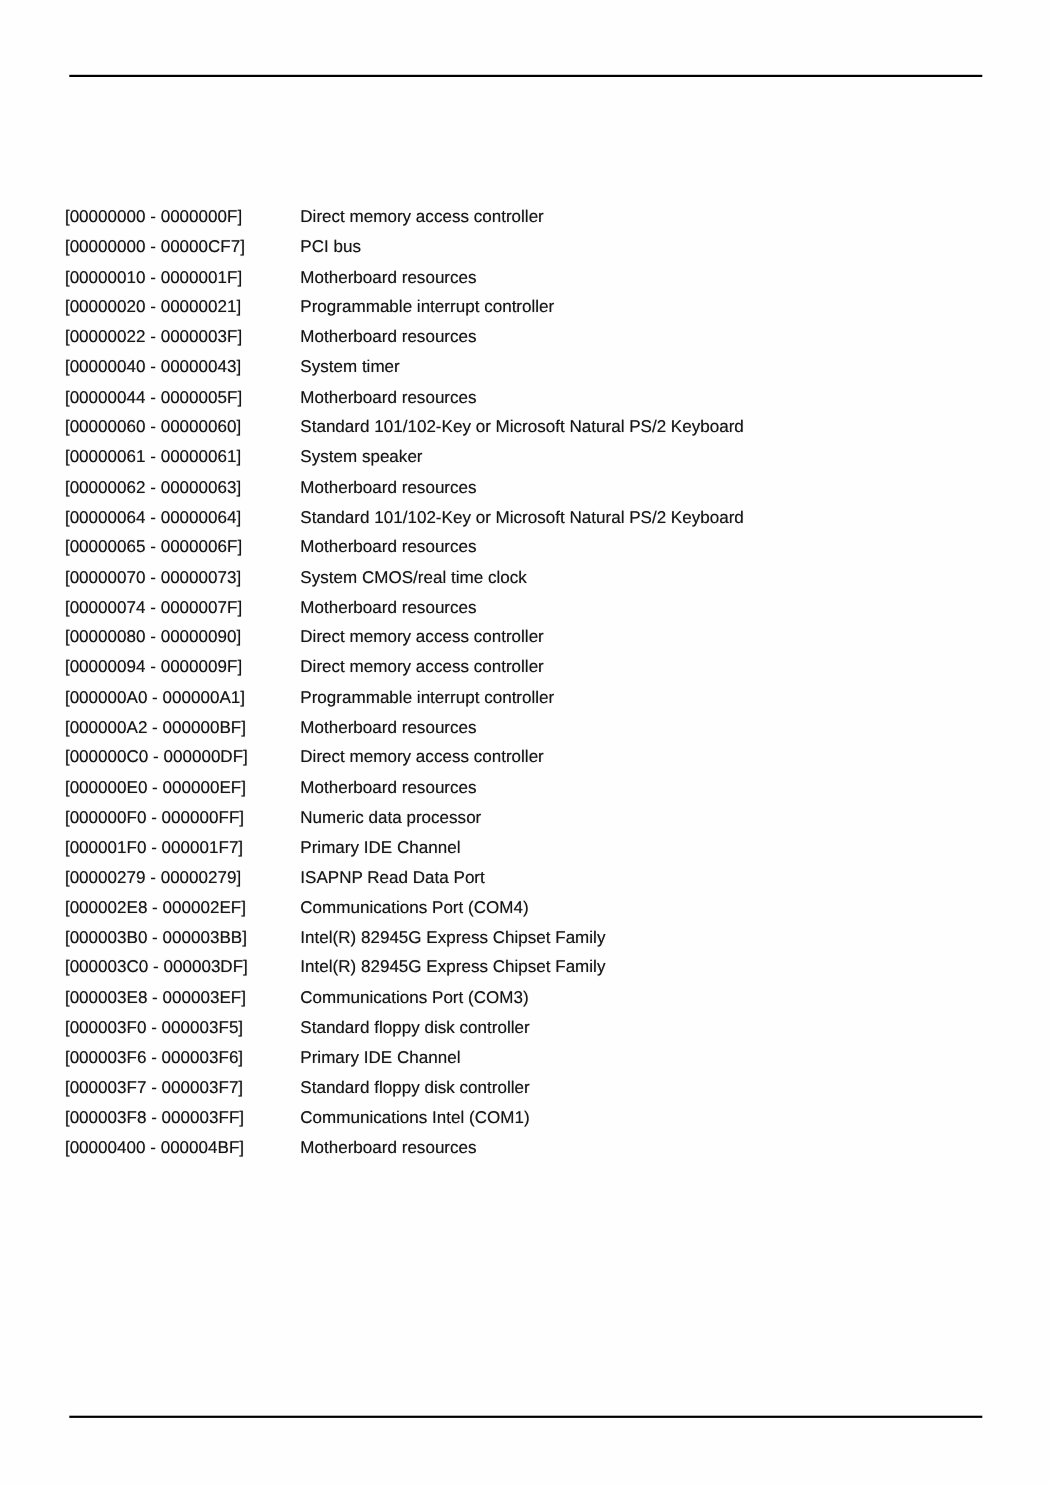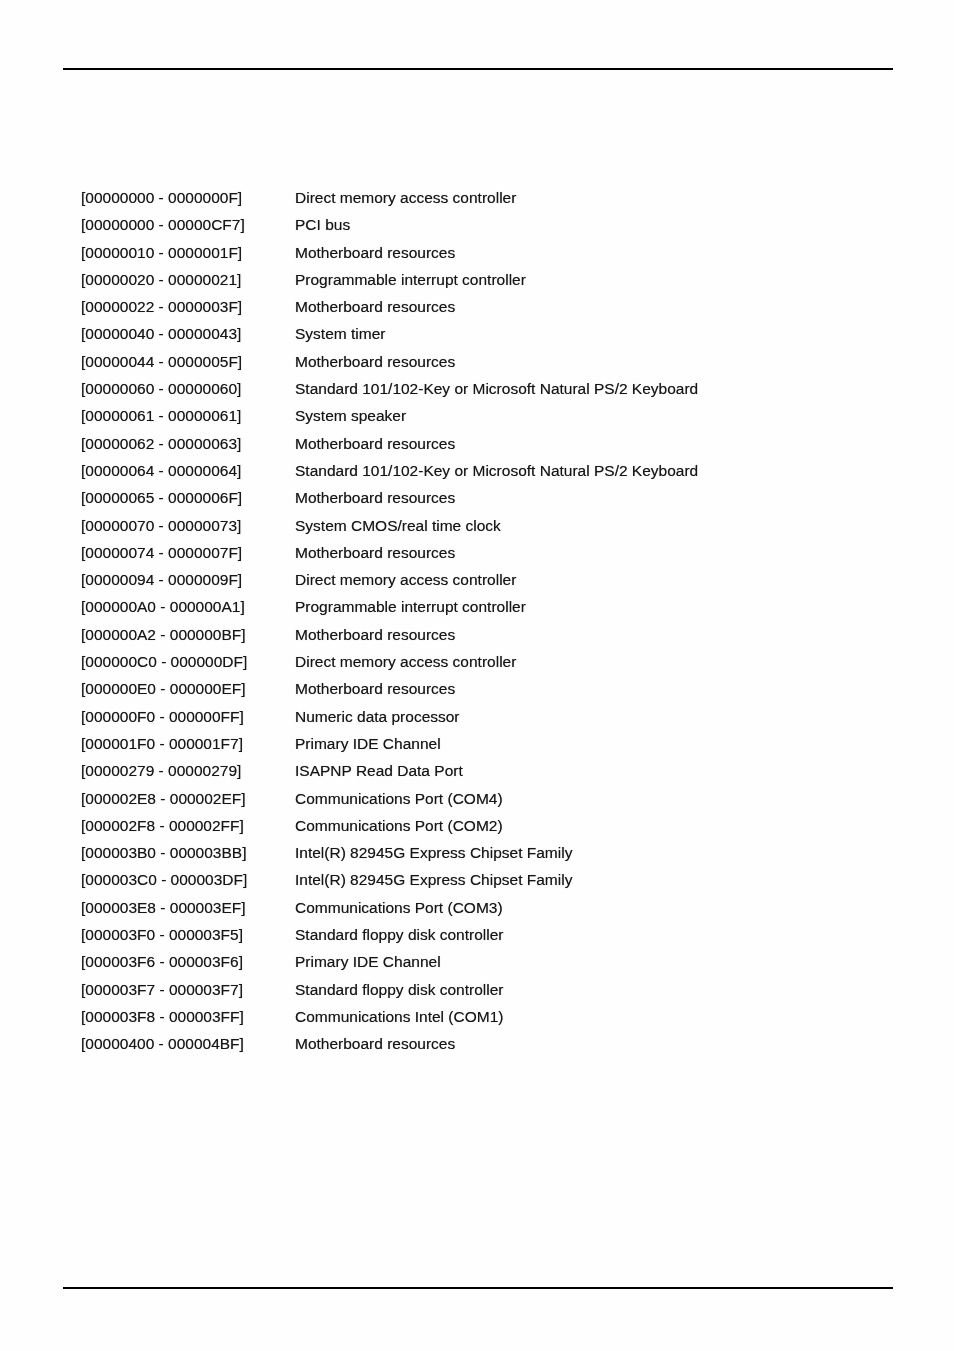--- a/index.html
+++ b/index.html
@@ -19,21 +19,21 @@
     position: absolute;
     left: 63px;
     width: 830px;
     height: 2px;
     background: #000000;
   }
   .rule.top { top: 68px; }
   .rule.bottom { top: 1287px; }
   .list {
     position: absolute;
-    left: 81px;
+    left: 59px;
     top: 184px;
     width: 830px;
   }
   .row {
     height: 27.3px;
     line-height: 27.3px;
     white-space: nowrap;
     font-size: 15.5px;
     color: #161616;
     text-shadow: 0 0 0.7px rgba(20,20,20,0.55);
@@ -61,30 +61,30 @@
       <div class="row"><span class="addr">[00000022 - 0000003F]</span><span class="dev">Motherboard resources</span></div>
       <div class="row"><span class="addr">[00000040 - 00000043]</span><span class="dev">System timer</span></div>
       <div class="row"><span class="addr">[00000044 - 0000005F]</span><span class="dev">Motherboard resources</span></div>
       <div class="row"><span class="addr">[00000060 - 00000060]</span><span class="dev">Standard 101/102-Key or Microsoft Natural PS/2 Keyboard</span></div>
       <div class="row"><span class="addr">[00000061 - 00000061]</span><span class="dev">System speaker</span></div>
       <div class="row"><span class="addr">[00000062 - 00000063]</span><span class="dev">Motherboard resources</span></div>
       <div class="row"><span class="addr">[00000064 - 00000064]</span><span class="dev">Standard 101/102-Key or Microsoft Natural PS/2 Keyboard</span></div>
       <div class="row"><span class="addr">[00000065 - 0000006F]</span><span class="dev">Motherboard resources</span></div>
       <div class="row"><span class="addr">[00000070 - 00000073]</span><span class="dev">System CMOS/real time clock</span></div>
       <div class="row"><span class="addr">[00000074 - 0000007F]</span><span class="dev">Motherboard resources</span></div>
+      <div class="row"><span class="addr">[00000080 - 00000090]</span><span class="dev">Direct memory access controller</span></div>
       <div class="row"><span class="addr">[00000094 - 0000009F]</span><span class="dev">Direct memory access controller</span></div>
       <div class="row"><span class="addr">[000000A0 - 000000A1]</span><span class="dev">Programmable interrupt controller</span></div>
       <div class="row"><span class="addr">[000000A2 - 000000BF]</span><span class="dev">Motherboard resources</span></div>
       <div class="row"><span class="addr">[000000C0 - 000000DF]</span><span class="dev">Direct memory access controller</span></div>
       <div class="row"><span class="addr">[000000E0 - 000000EF]</span><span class="dev">Motherboard resources</span></div>
       <div class="row"><span class="addr">[000000F0 - 000000FF]</span><span class="dev">Numeric data processor</span></div>
       <div class="row"><span class="addr">[000001F0 - 000001F7]</span><span class="dev">Primary IDE Channel</span></div>
       <div class="row"><span class="addr">[00000279 - 00000279]</span><span class="dev">ISAPNP Read Data Port</span></div>
       <div class="row"><span class="addr">[000002E8 - 000002EF]</span><span class="dev">Communications Port (COM4)</span></div>
-      <div class="row"><span class="addr">[000002F8 - 000002FF]</span><span class="dev">Communications Port (COM2)</span></div>
       <div class="row"><span class="addr">[000003B0 - 000003BB]</span><span class="dev">Intel(R) 82945G Express Chipset Family</span></div>
       <div class="row"><span class="addr">[000003C0 - 000003DF]</span><span class="dev">Intel(R) 82945G Express Chipset Family</span></div>
       <div class="row"><span class="addr">[000003E8 - 000003EF]</span><span class="dev">Communications Port (COM3)</span></div>
       <div class="row"><span class="addr">[000003F0 - 000003F5]</span><span class="dev">Standard floppy disk controller</span></div>
       <div class="row"><span class="addr">[000003F6 - 000003F6]</span><span class="dev">Primary IDE Channel</span></div>
       <div class="row"><span class="addr">[000003F7 - 000003F7]</span><span class="dev">Standard floppy disk controller</span></div>
       <div class="row"><span class="addr">[000003F8 - 000003FF]</span><span class="dev">Communications Intel (COM1)</span></div>
       <div class="row"><span class="addr">[00000400 - 000004BF]</span><span class="dev">Motherboard resources</span></div>
     </div>
   <div class="rule bottom"></div>

